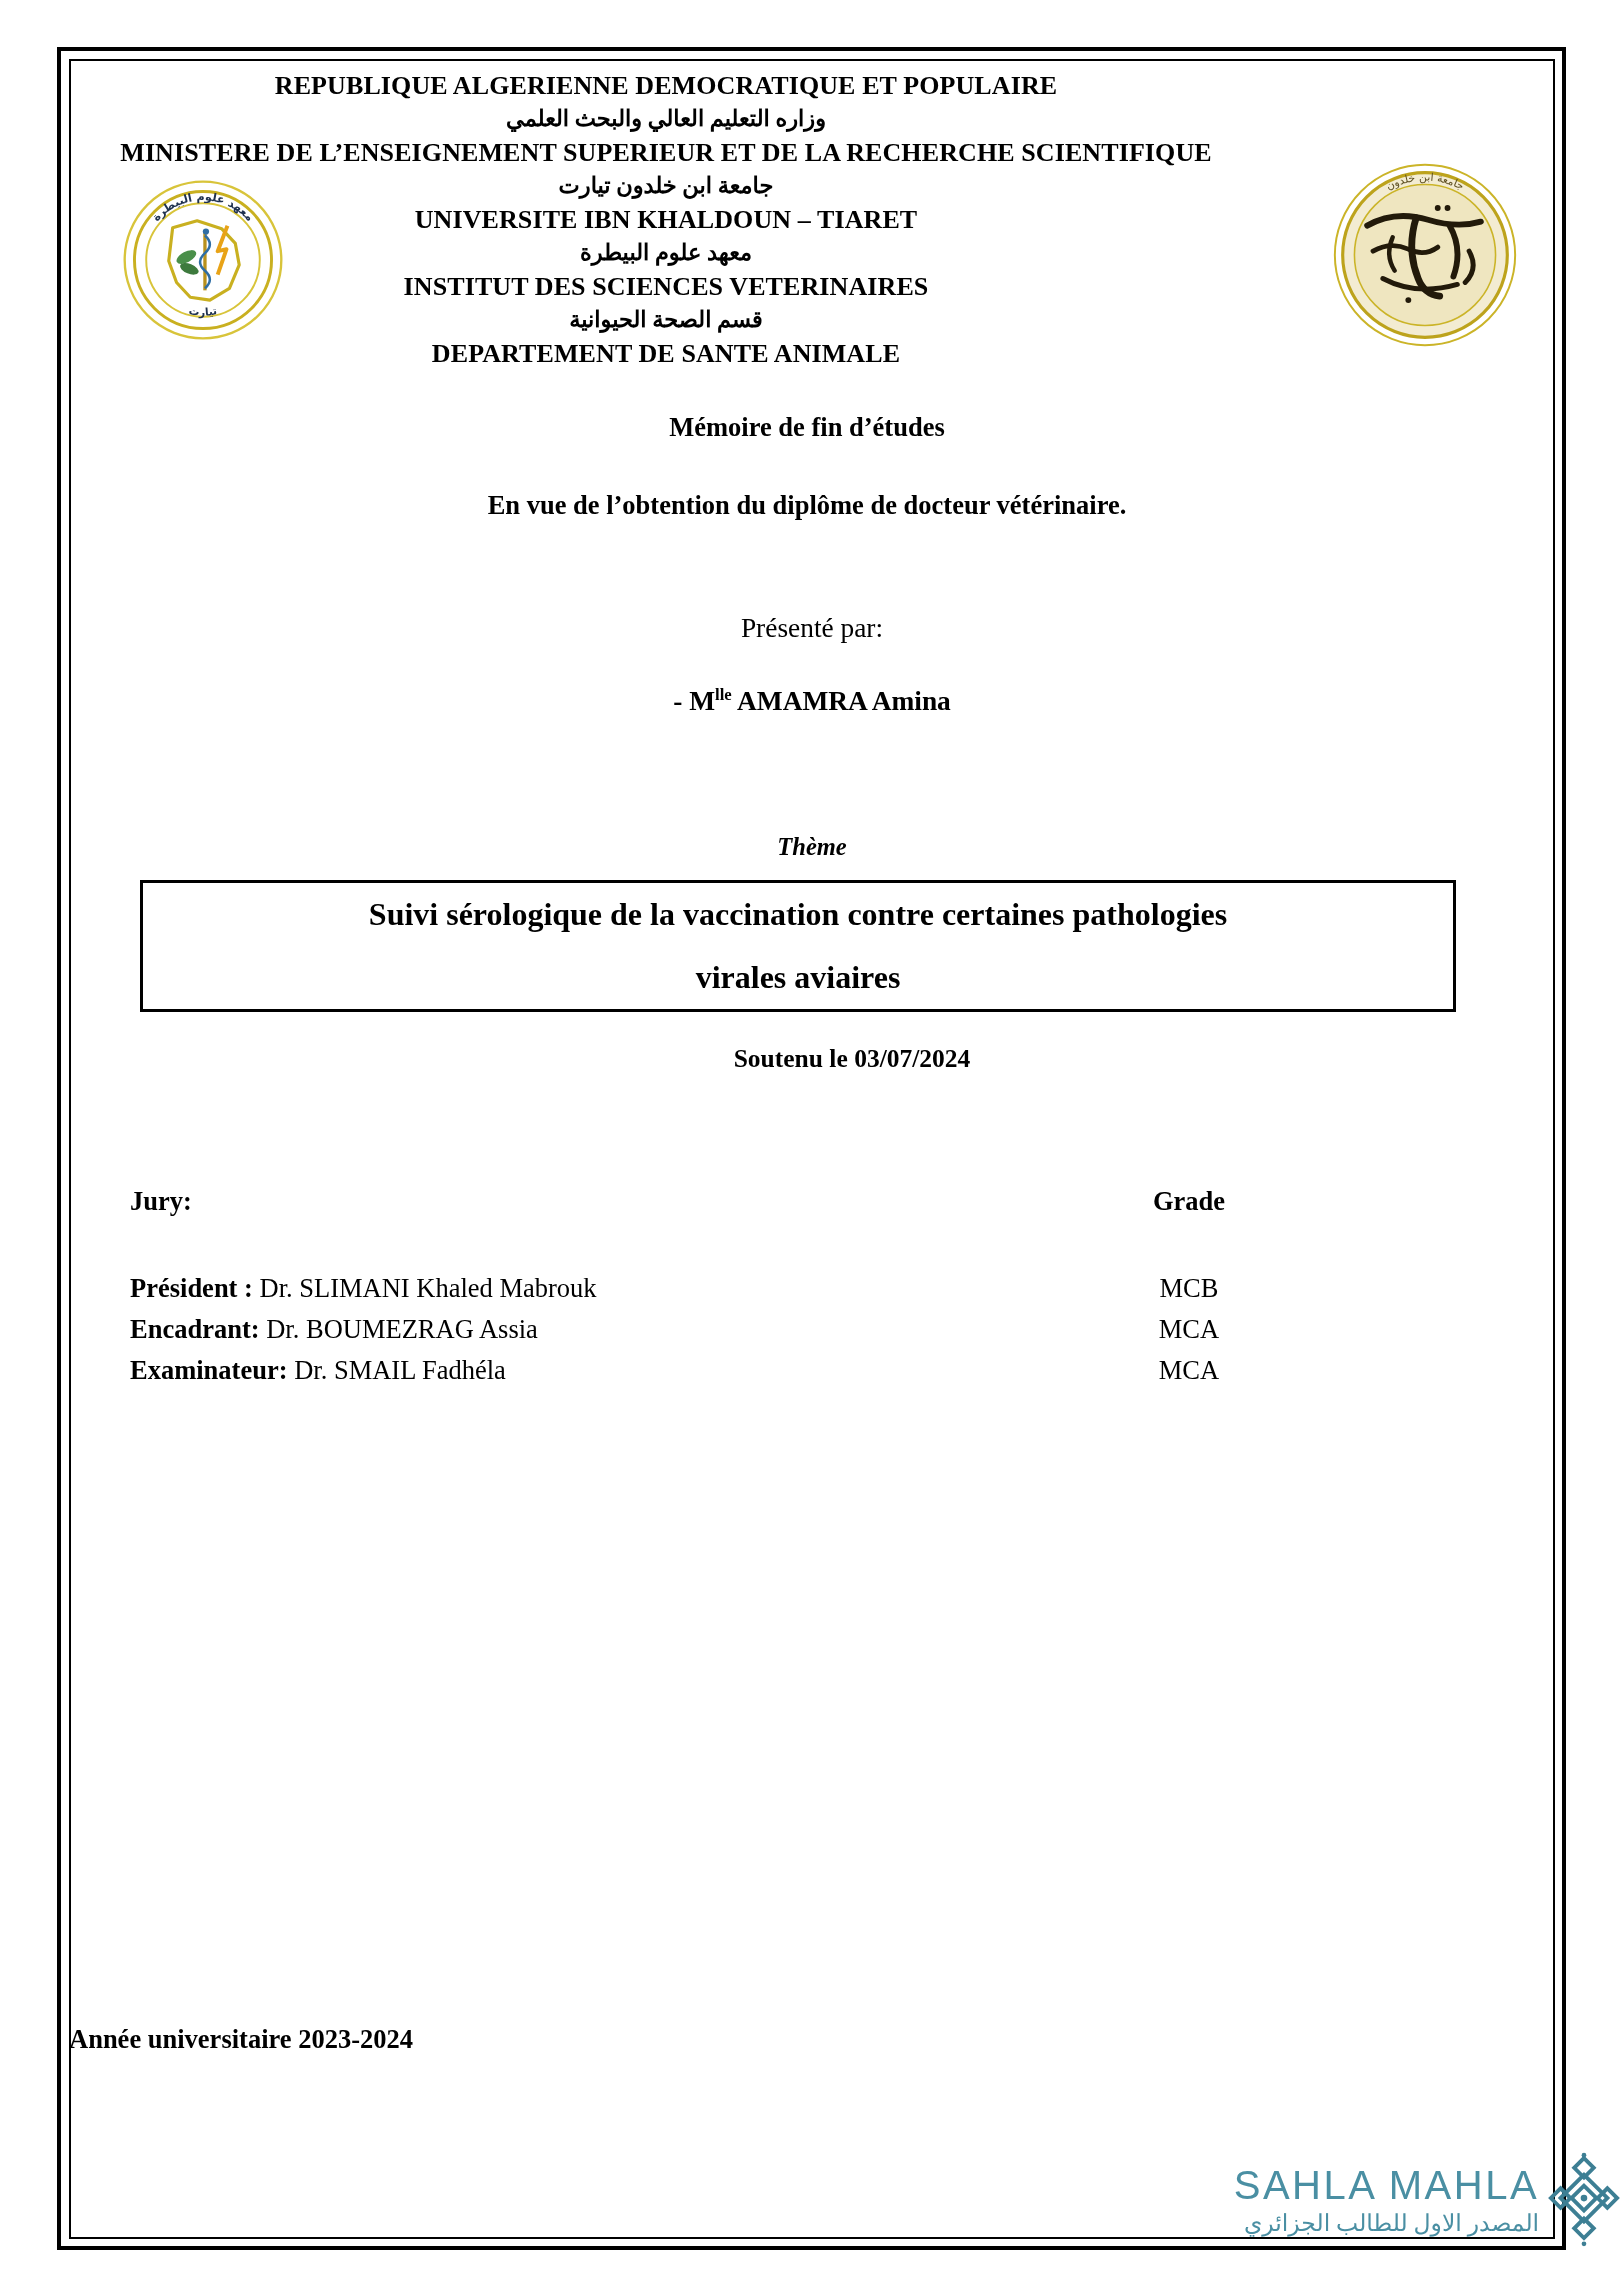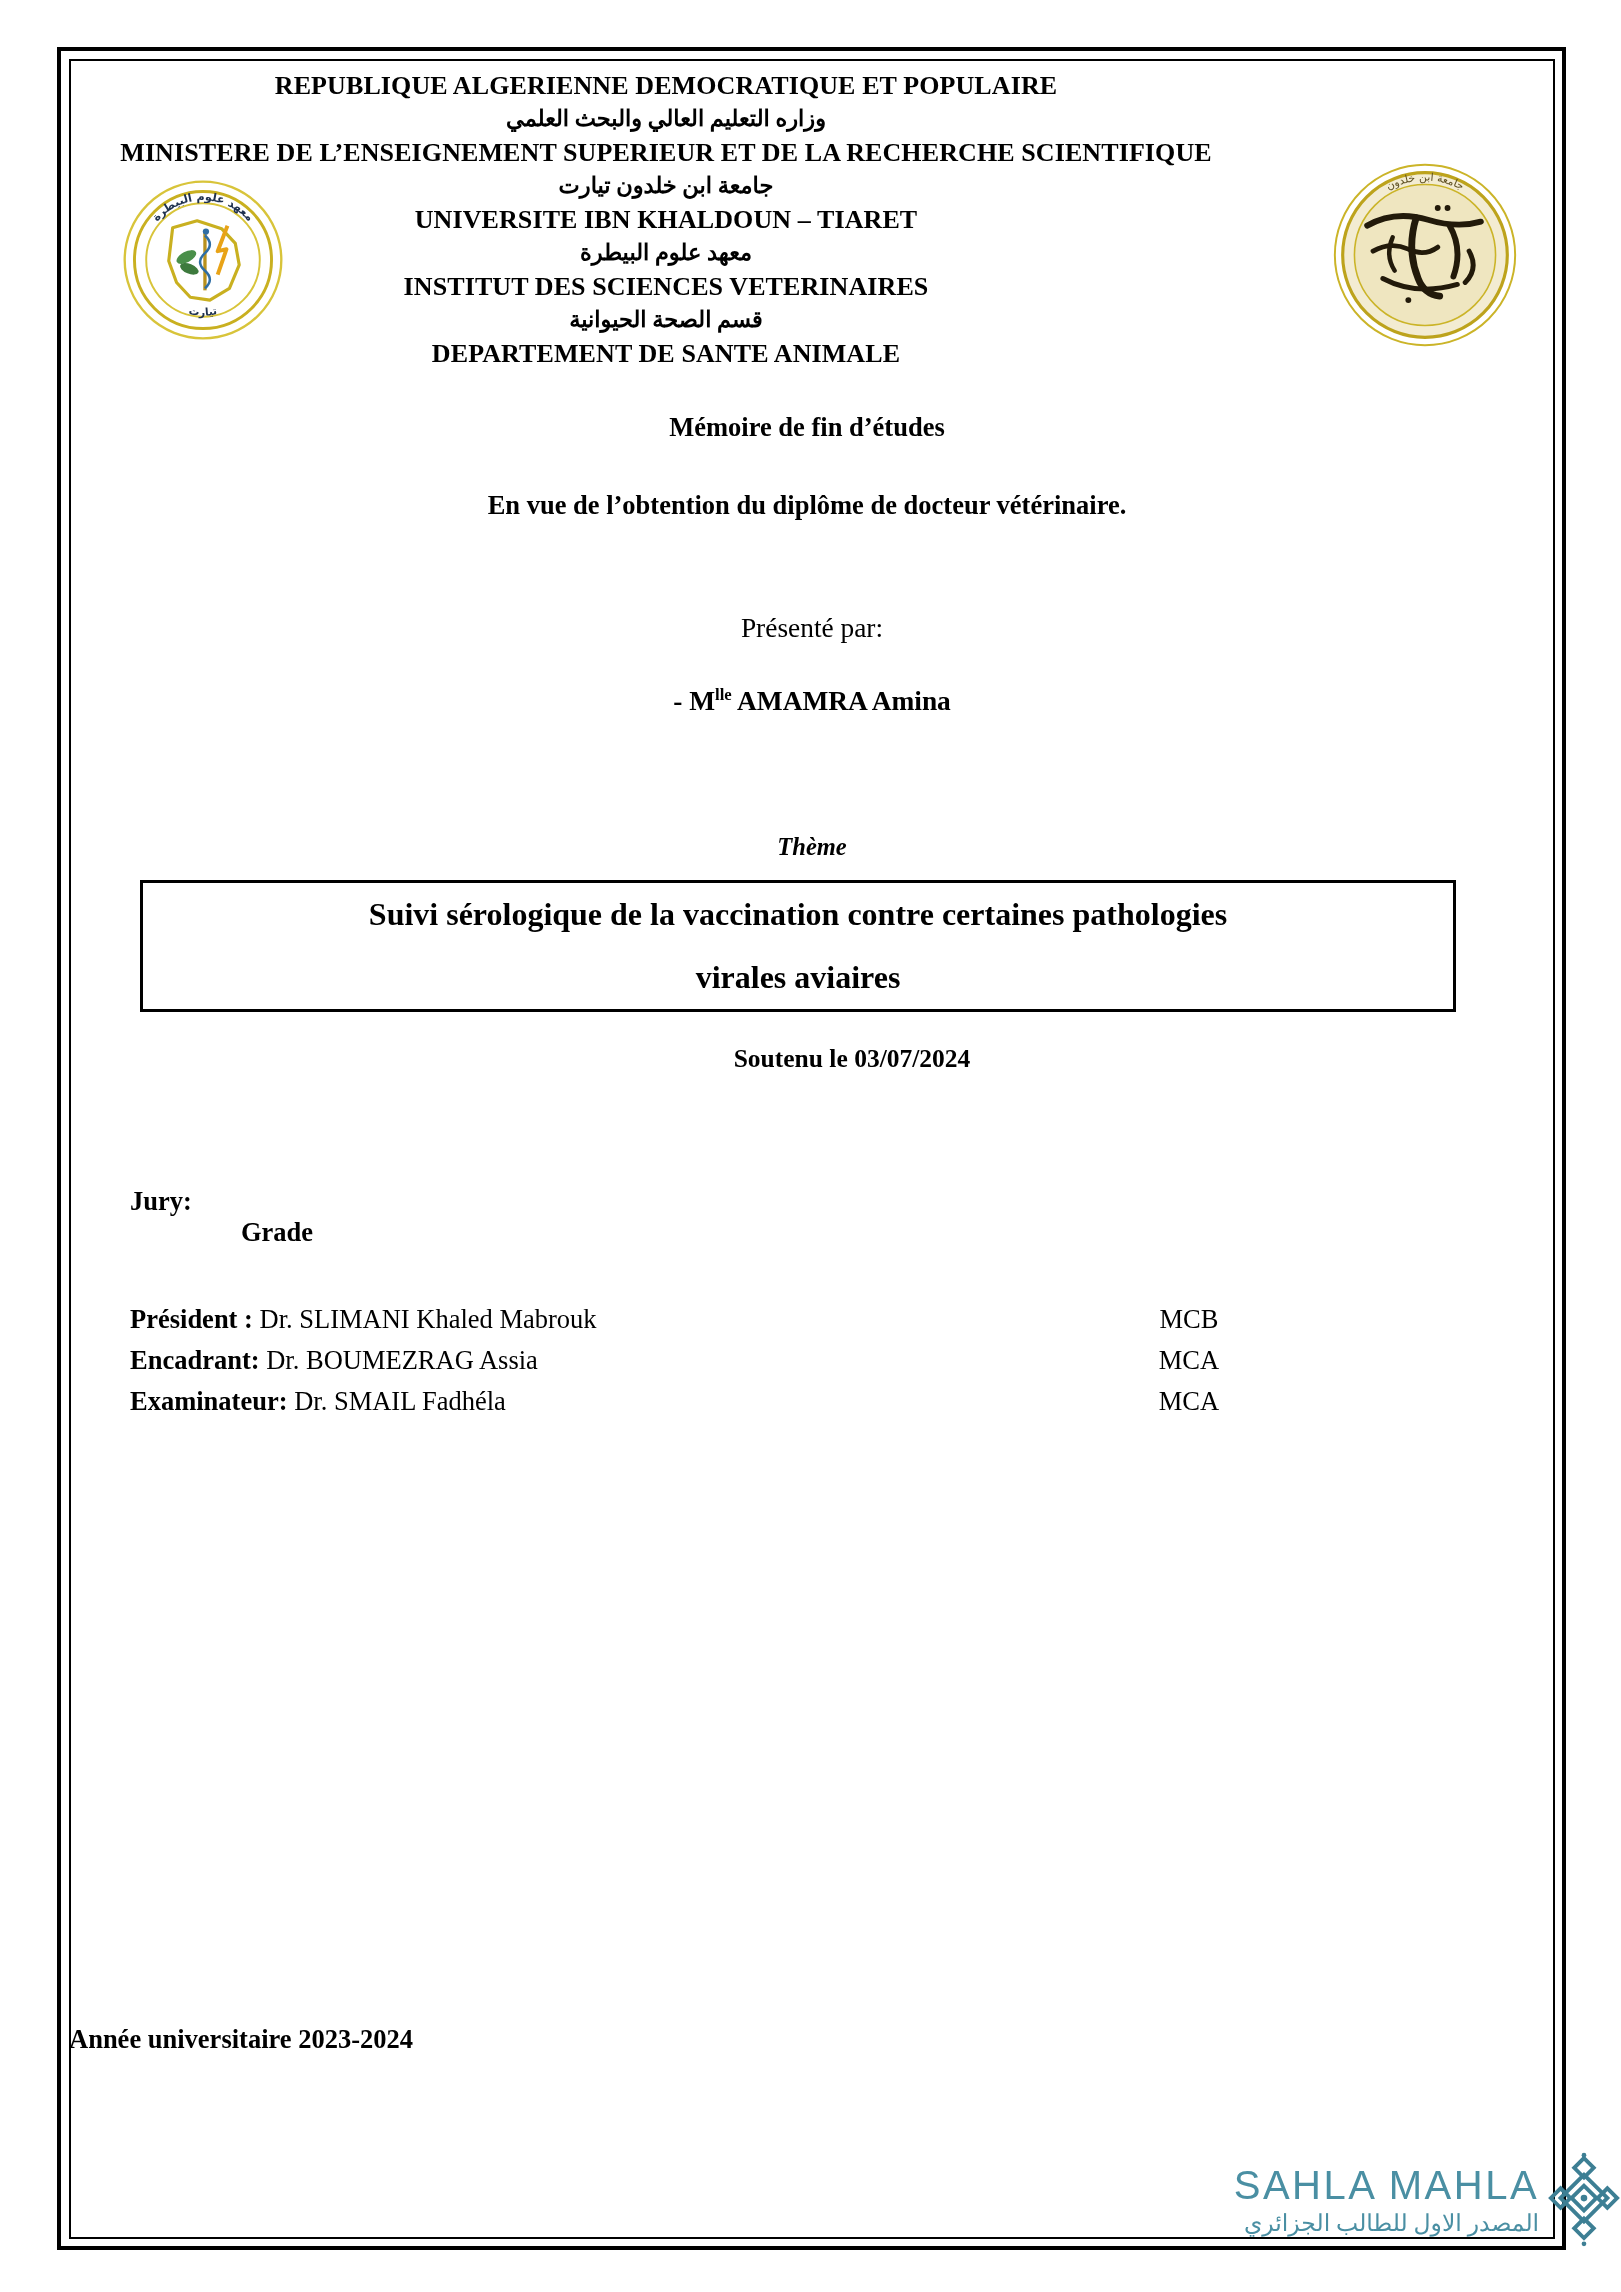--- a/index.html
+++ b/index.html
@@ -171,21 +171,20 @@
   
   .jury-block {
     position: absolute;
     left: 61px;
     top: 1127px;
     width: 1274px;
   }
   .jury-headrow {
     display: flex;
     margin-bottom: 51px;
-    flex-direction: column;
   }
   .jury-head-label {
     width: 912px;
     font-weight: bold;
     font-size: 26.5px;
   }
   .jury-head-grade {
     width: 294px;
     font-weight: bold;
     font-size: 26.5px;

